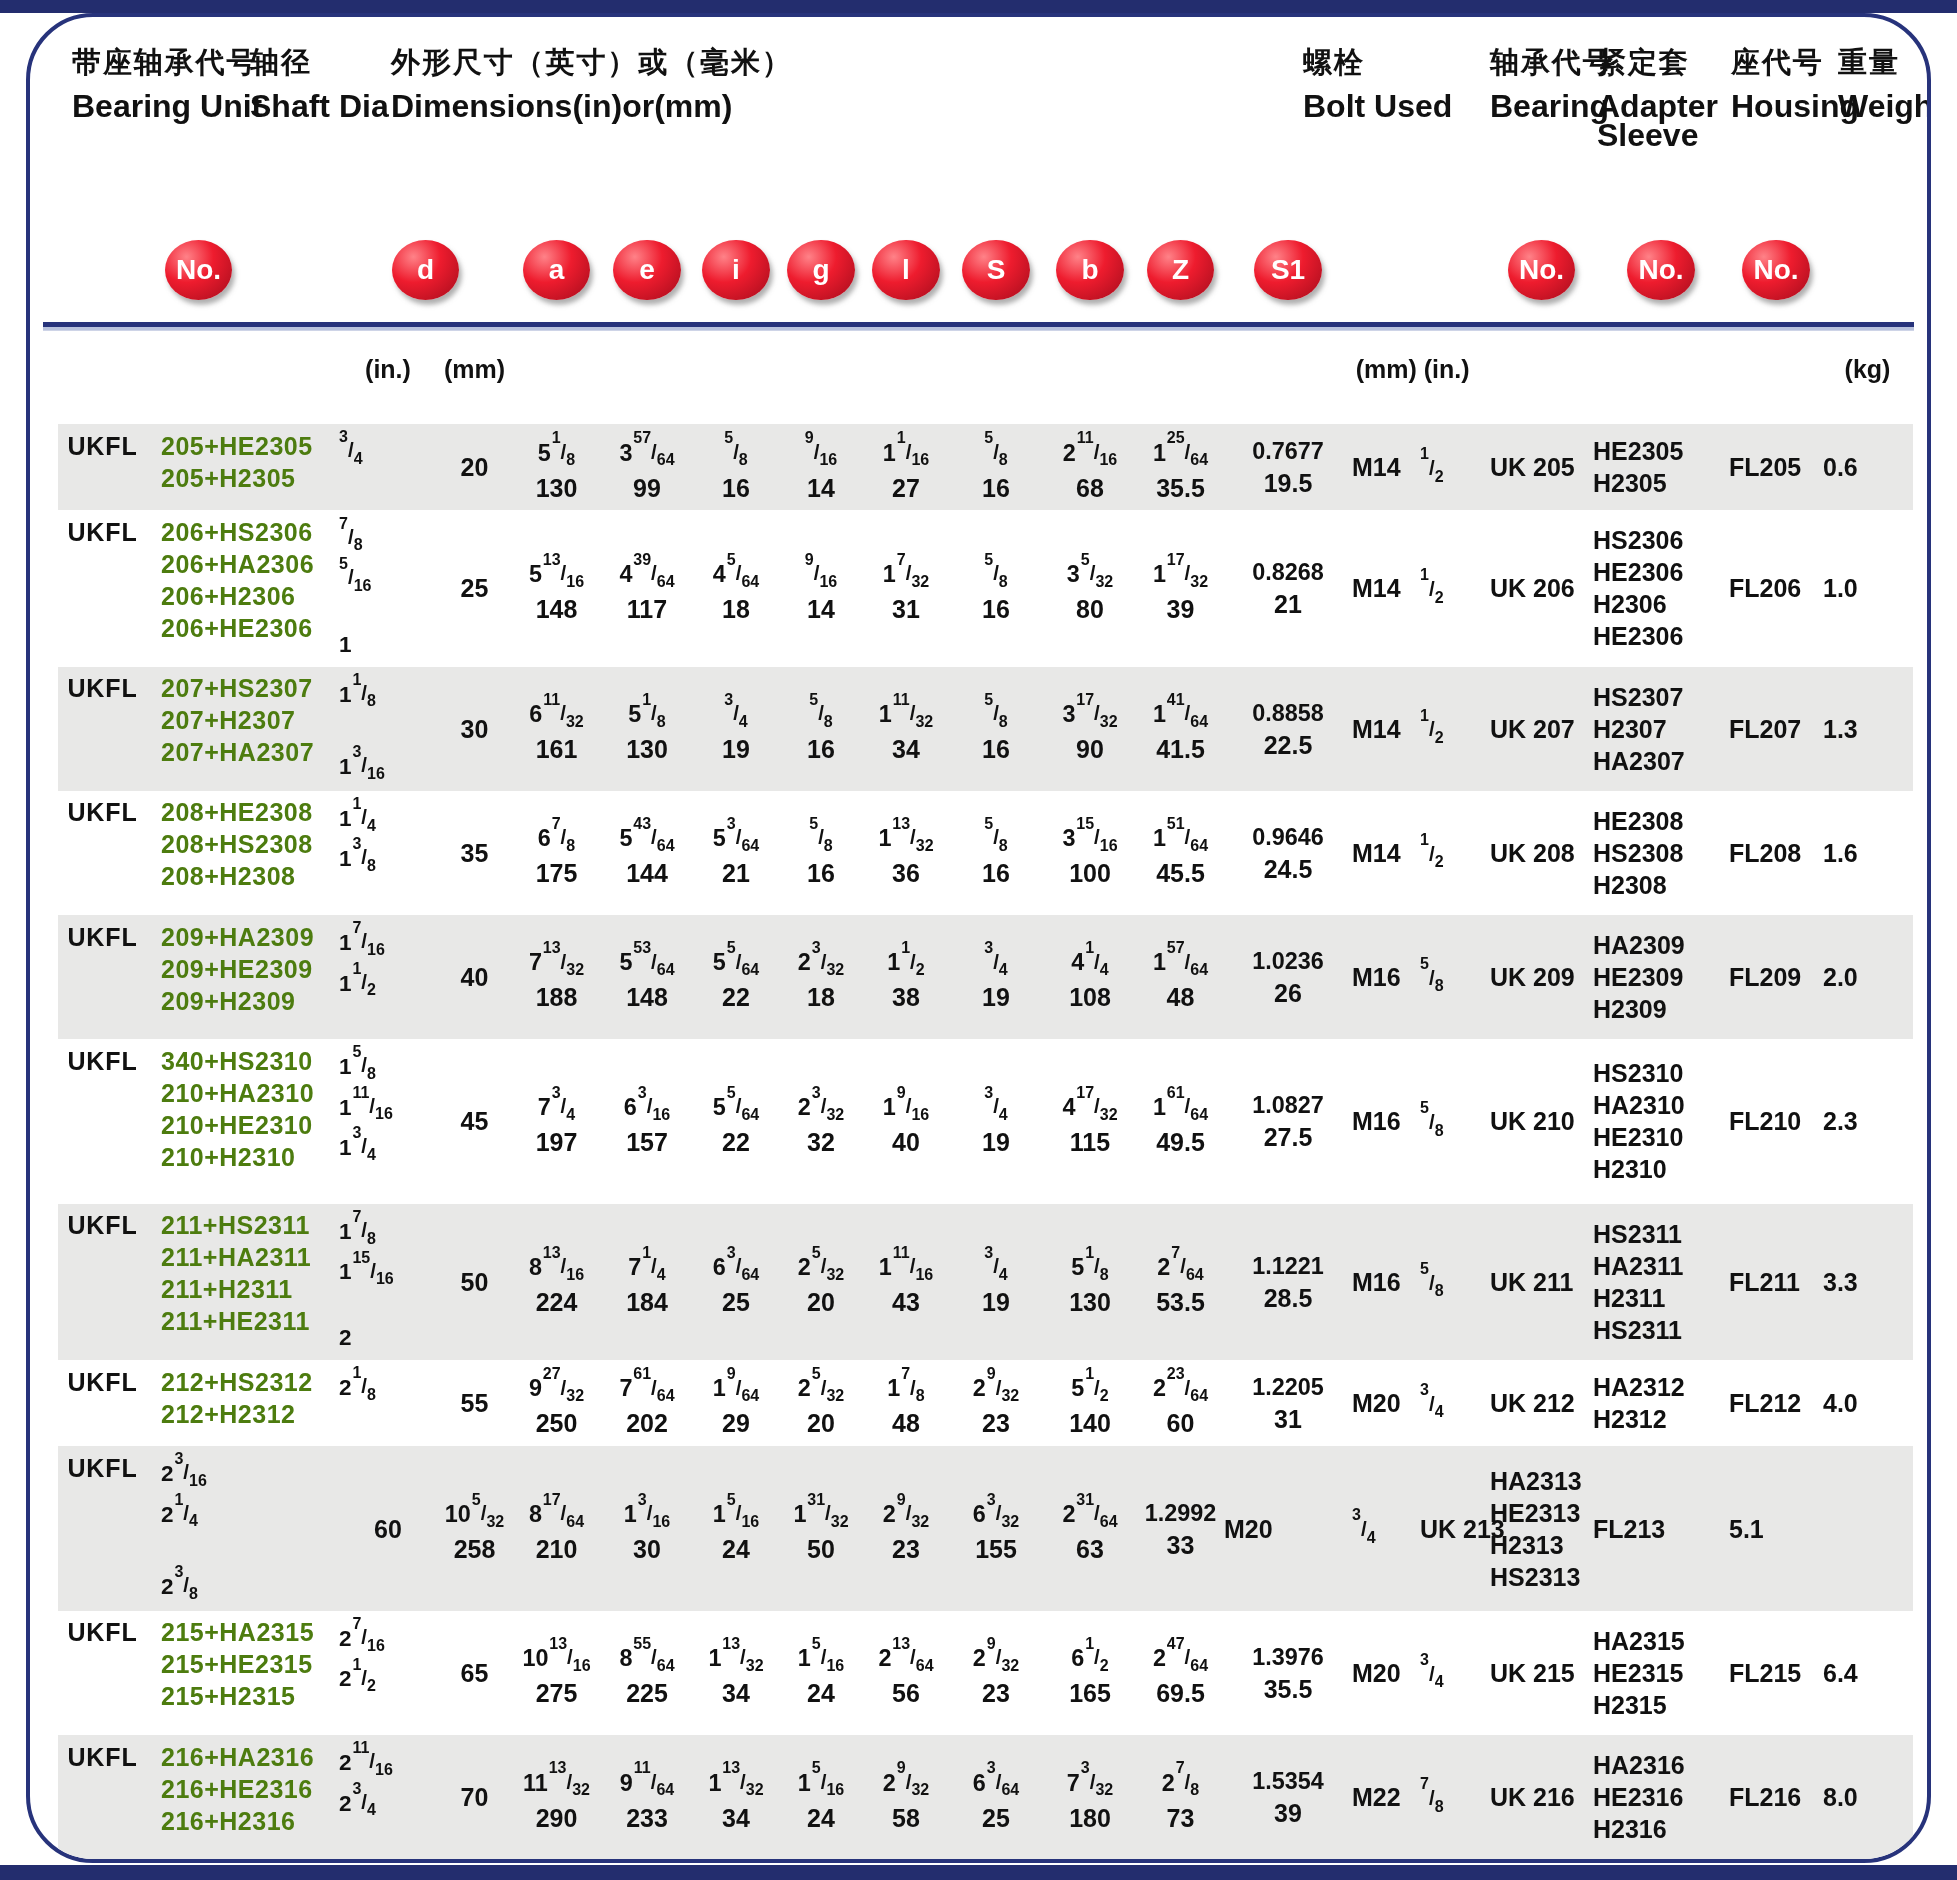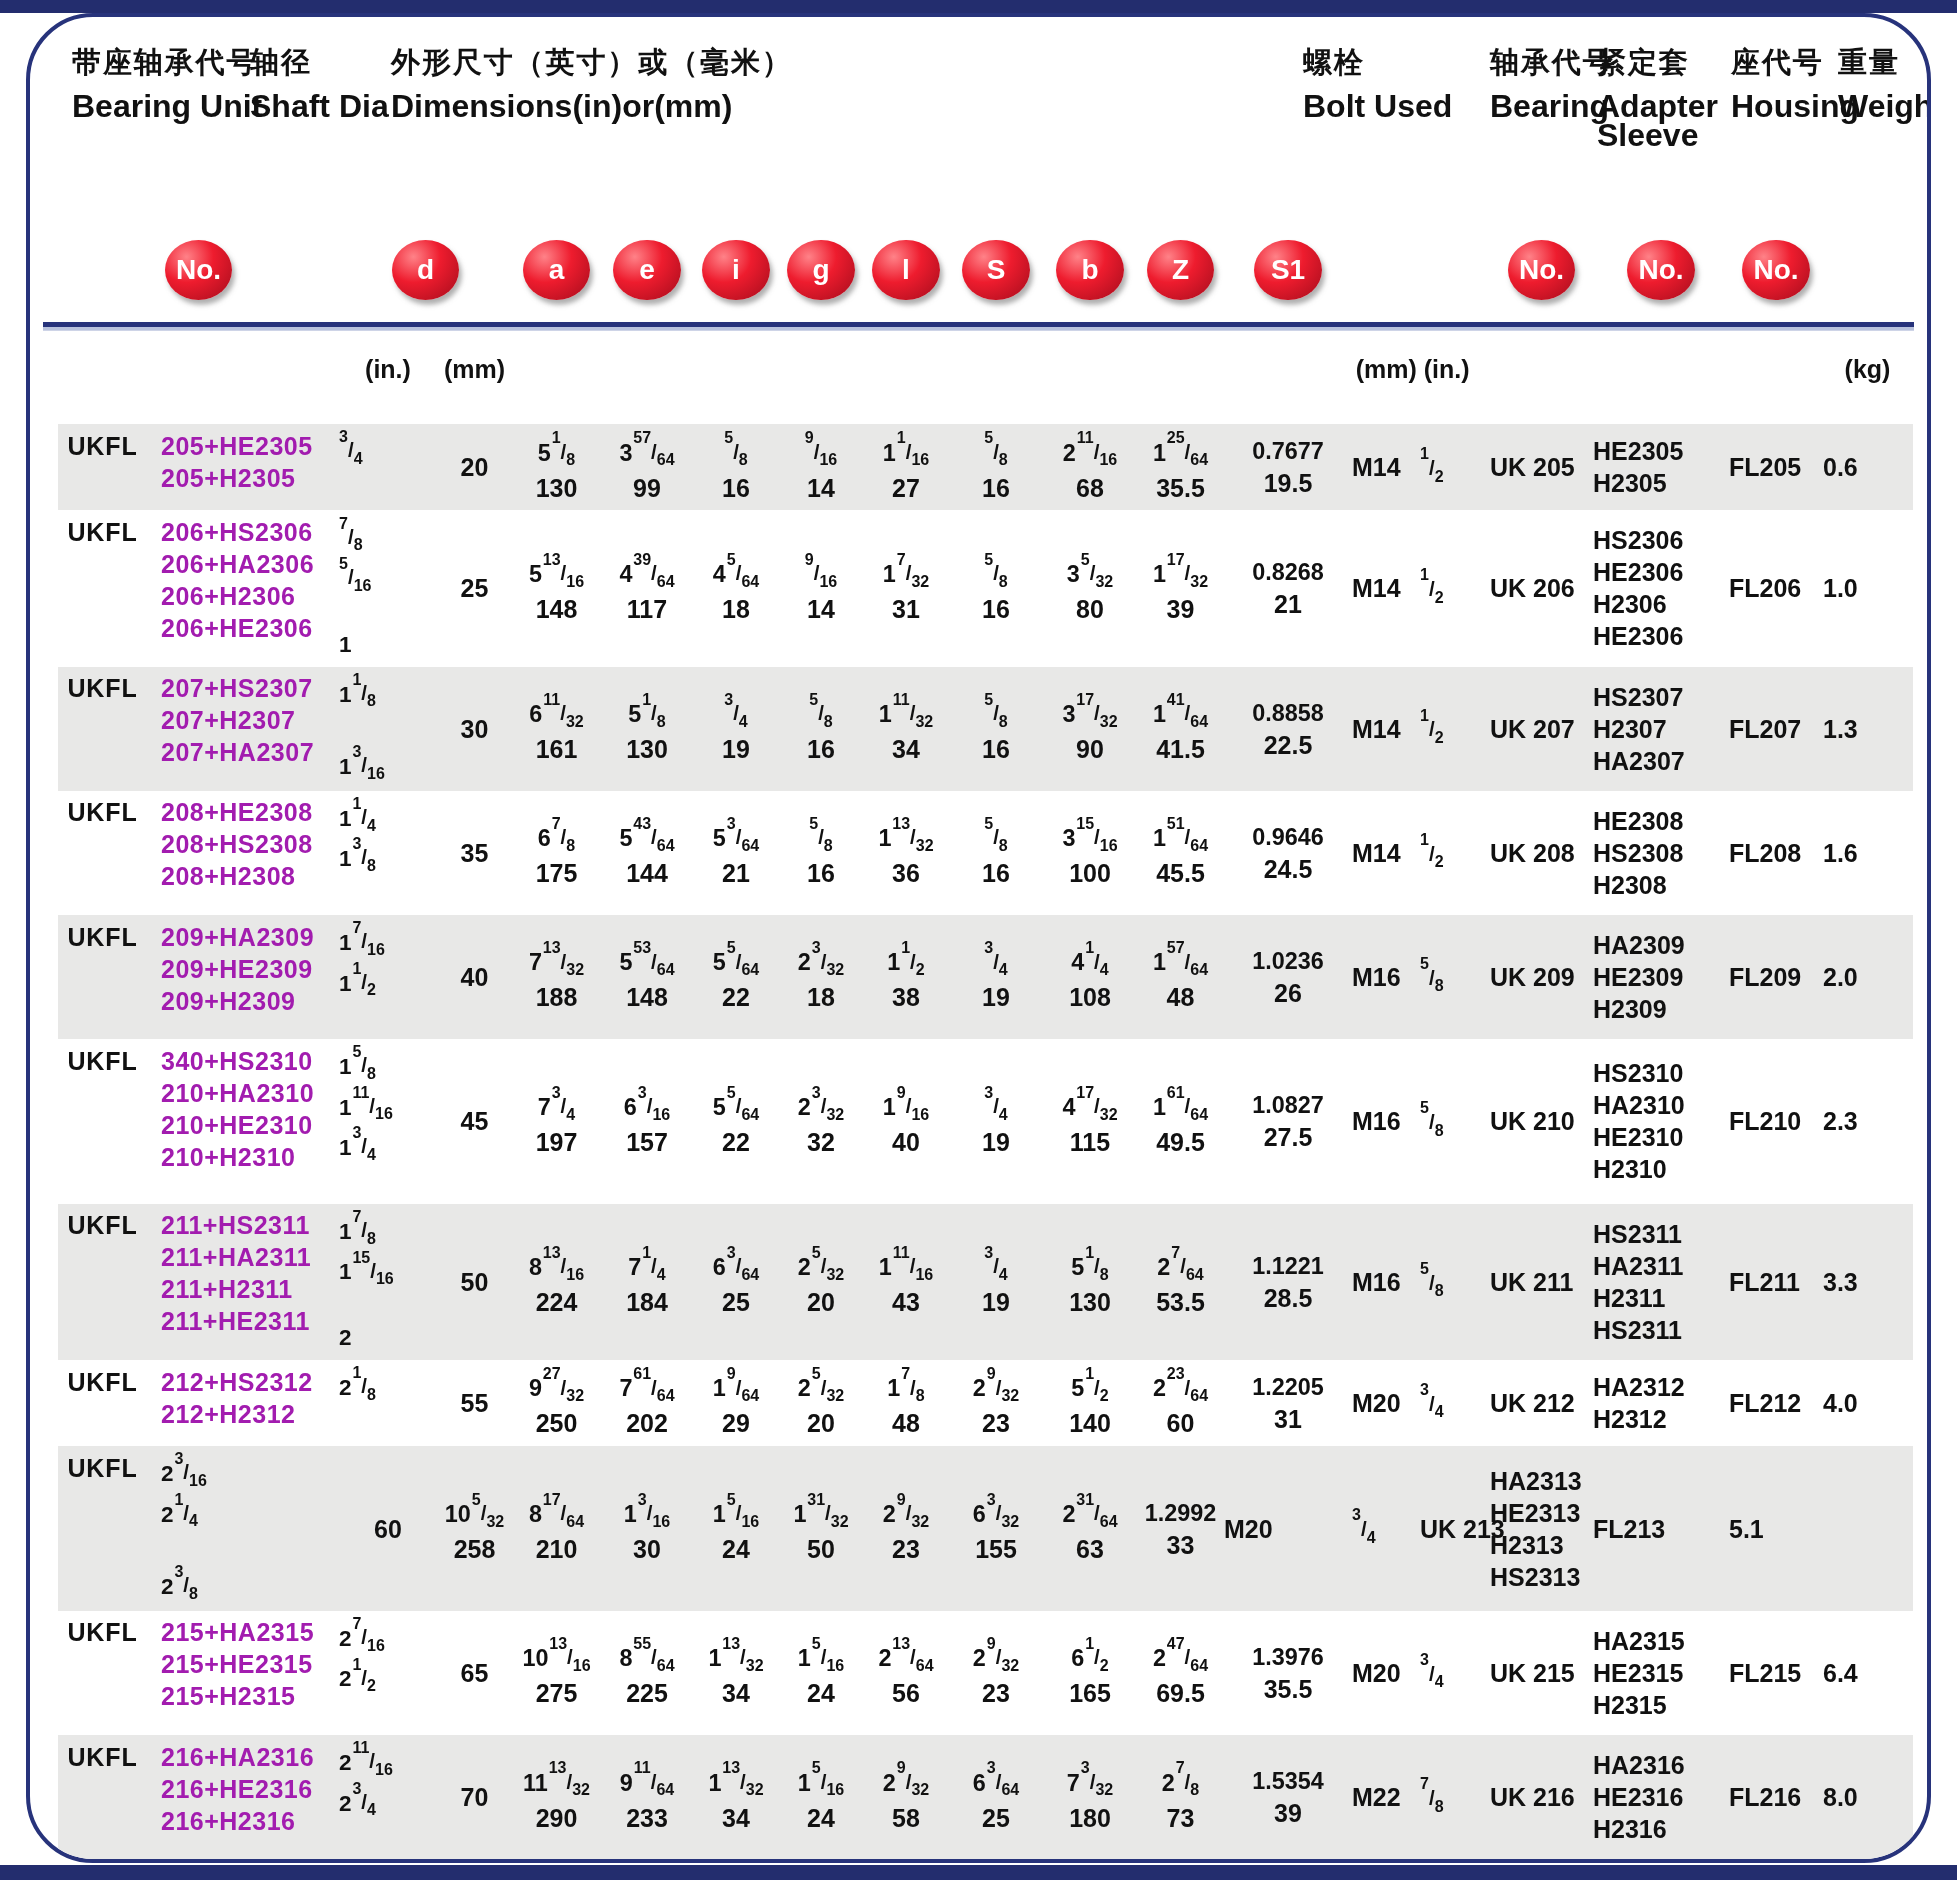--- a/index.html
+++ b/index.html
@@ -42,21 +42,21 @@
   
   #rows{margin-top:34px;}
   .row{padding:5.6px 0;text-align:right;}
   .row.g{background:#e8e8e7;}
   .row.w{background:#ffffff;}
   .c{display:flex;flex-direction:column;justify-content:center;align-items:center;}
   .c-top{justify-content:flex-start;}
   .c-left{align-items:flex-start;}
   .line{line-height:32px;white-space:nowrap;}
   .ukfl{font-size:25px;font-weight:bold;letter-spacing:0.9px;padding-left:9.4px;}
-  .code{font-size:25px;font-weight:bold;color:#a21caf;letter-spacing:0.5px;}
+  .code{font-size:25px;font-weight:bold;color:#4d7c0f;letter-spacing:0.5px;}
   .dia .line{font-size:22.5px;font-weight:bold;}
   .mmv{font-size:25px;font-weight:bold;}
   .dim .fline{font-size:23.4px;font-weight:bold;line-height:32px;white-space:nowrap;}
   .dim .mline{font-size:25px;font-weight:bold;line-height:32px;}
   .plain27{font-size:25px;font-weight:bold;white-space:nowrap;}
   .sleeve{font-size:25px;font-weight:bold;}
   .fr sup{font-size:16px;position:relative;top:-8.4px;letter-spacing:0;}
   .fr .sl{font-size:20.6px;position:relative;top:-1.9px;}
   .fr sub{font-size:16px;position:relative;top:4.7px;vertical-align:baseline;}
   .wh{margin-right:0.9px;}

